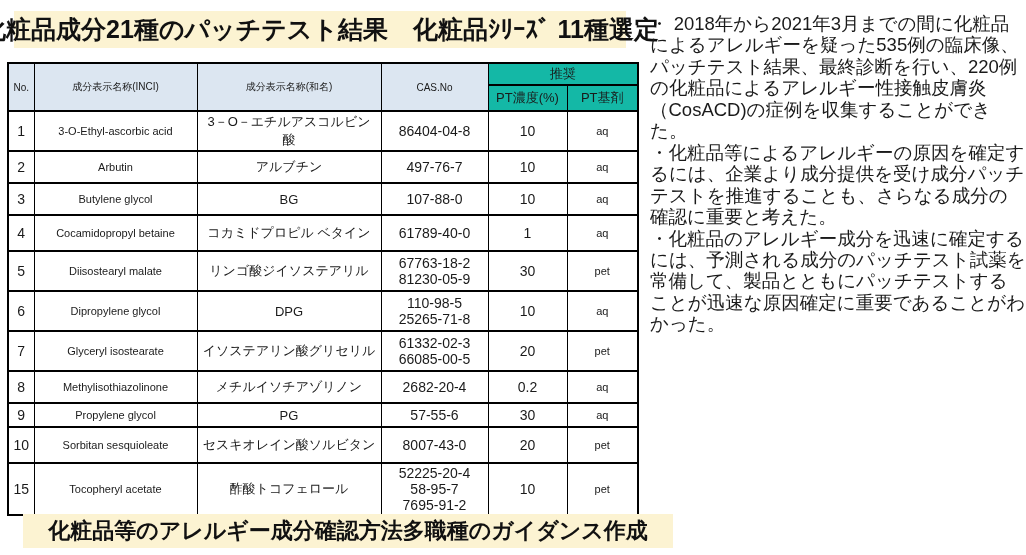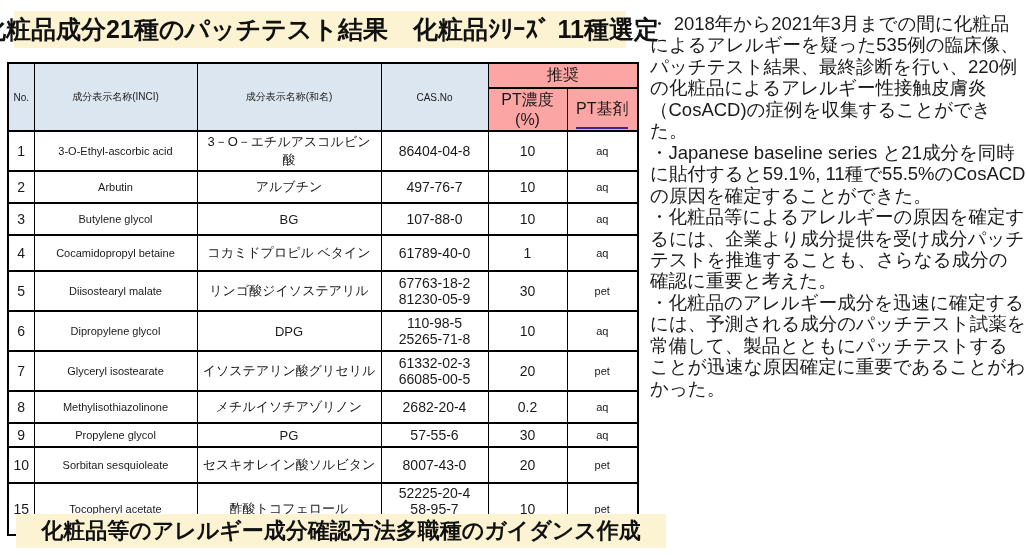--- a/index.html
+++ b/index.html
@@ -9,36 +9,36 @@
     color:#1a1a1a;overflow:hidden;position:relative;
   }
   #page{position:relative;width:1026px;height:555px;}
 
   .banner{
     position:absolute;background:#FCF3D2;
     display:flex;align-items:center;justify-content:center;
     font-weight:bold;color:#111;
   }
   #title-banner{left:14px;top:11px;width:612px;height:37px;font-size:25px;letter-spacing:0px;white-space:nowrap;}
-  #bottom-banner{left:16px;top:514px;width:650px;height:34px;font-size:22px;white-space:nowrap;}
+  #bottom-banner{left:23px;top:514px;width:650px;height:34px;font-size:22px;white-space:nowrap;}
 
   table.ingredients{
     position:absolute;left:7px;top:62px;
     border-collapse:collapse;table-layout:fixed;width:630px;
     font-size:13px;
   }
   table.ingredients th, table.ingredients td{
     border-left:1px solid #000;border-right:1px solid #000;
     border-top:2px solid #000;border-bottom:2px solid #000;
     padding:1px 4px;vertical-align:middle;text-align:center;
     overflow:hidden;
   }
   table.ingredients{border:2px solid #000;}
   th.hblue{background:#DCE6F1;font-weight:normal;font-size:10px;}
-  th.hyellow{background:#fca5a5;font-weight:normal;font-size:16px;}
+  th.hyellow{background:#14b8a6;font-weight:normal;font-size:13px;}
   thead tr.r-top{height:22px;}
   thead tr.r-sub{height:26px;}
   td.c-no{font-size:14px;}
   td.c-inci{text-align:left;padding-left:6px;font-size:11px;}
   td.c-jp{font-size:13px;margin-top:15px;}
   td.c-cas{font-size:14px;white-space:pre-line;line-height:1.15;}
   td.c-num{font-size:14px;}
   td.c-base{font-size:11px;}
   tbody tr:nth-child(1){height:34px;}
   tbody tr:nth-child(2){height:32px;}
@@ -181,20 +181,19 @@
 58-95-7
 7695-91-2</td>
         <td class="c-num">10</td>
         <td class="c-base">pet</td>
       </tr>
     </tbody>
   </table>
 
   <div id="notes">
     <p>・ 2018年から2021年3月までの間に化粧品によるアレルギーを疑った535例の臨床像、パッチテスト結果、最終診断を行い、220例の化粧品によるアレルギー性接触皮膚炎（CosACD)の症例を収集することができた。</p>
-    <p>・Japanese baseline series と21成分を同時に貼付すると59.1%, 11種で55.5%のCosACDの原因を確定することができた。</p>
     <p>・化粧品等によるアレルギーの原因を確定するには、企業より成分提供を受け成分パッチテストを推進することも、さらなる成分の確認に重要と考えた。</p>
     <p>・化粧品のアレルギー成分を迅速に確定するには、予測される成分のパッチテスト試薬を常備して、製品とともにパッチテストすることが迅速な原因確定に重要であることがわかった。</p>
   </div>
 
   <div id="bottom-banner" class="banner">化粧品等のアレルギー成分確認方法多職種のガイダンス作成</div>
 
 </div>
 
 </body></html>

